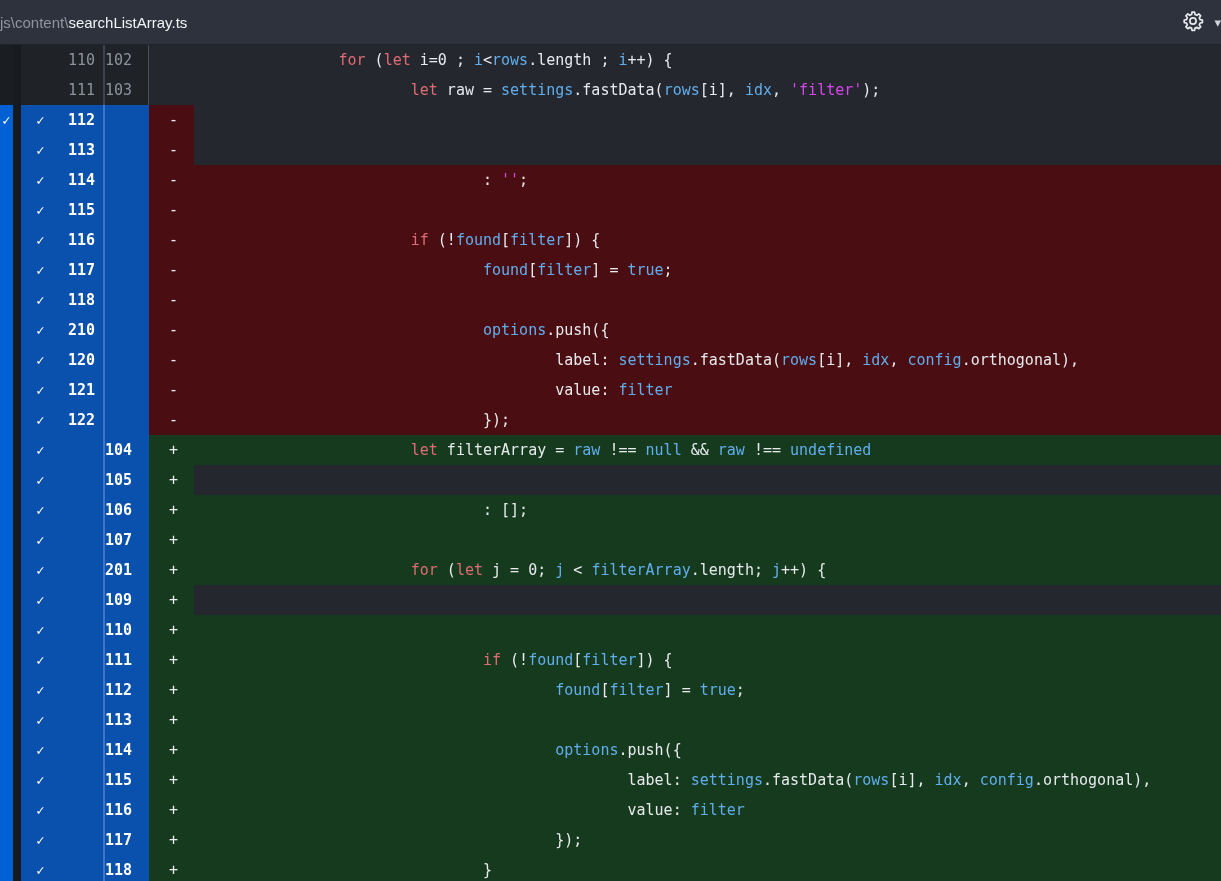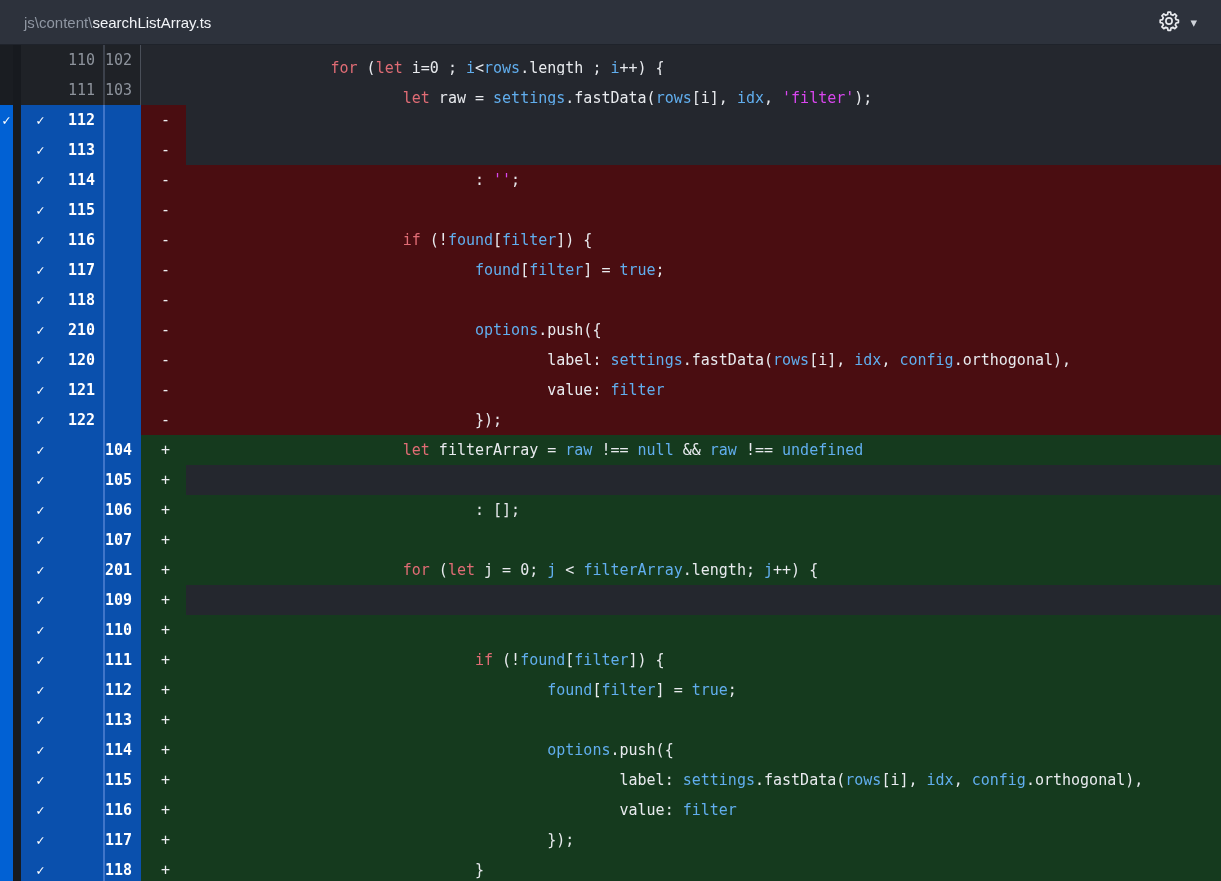--- a/index.html
+++ b/index.html
@@ -2,47 +2,47 @@
 <html><head>
 <meta charset="utf-8">
 <style>
   * { margin:0; padding:0; box-sizing:border-box; }
   html,body { width:1221px; height:881px; overflow:hidden; background:#24272e; }
   body { font-family:"DejaVu Sans Mono", monospace; }
 
   
   .header {
     height:45px; background:#2d323c; border-bottom:1px solid #1f232b;
-    display:flex; align-items:center; padding:0 24px;
+    display:flex; align-items:center; padding:0 0;
     font-family:"Liberation Sans", sans-serif; font-size:15px;
   }
   .path-prefix { color:#8f96a2; }
   .file-name   { color:#f2f4f8; }
   .header-right { margin-left:auto; display:flex; align-items:center; gap:7px; }
   .gear-btn { background:none; border:none; cursor:pointer; display:flex; align-items:center; padding:2px; }
   .caret { color:#cfd3da; font-size:13px; cursor:pointer; font-family:"DejaVu Sans", sans-serif; }
 
   
   .rows { width:1221px; }
   .row { display:flex; height:30px; line-height:30px; font-size:15px; }
   .strip   { width:13px; flex:none; position:relative; }
   .gap     { width:8px;  flex:none; background:#171a1f; }
   .col-check { width:39px; flex:none; text-align:center; font-size:14px; font-weight:bold; color:#ffffff; cursor:pointer; }
   .col-old { width:43px; flex:none; text-align:right; padding-right:8px; }
   .vdiv    { width:2px;  flex:none; }
-  .col-new { width:36px; flex:none; text-align:left; padding-right:9px; }
+  .col-new { width:44px; flex:none; text-align:left; padding-right:9px; }
   .col-marker { width:45px; flex:none; padding-left:20px; color:#eceef1; }
   .code { flex:1; white-space:pre; overflow:hidden; }
 
   
   .context .strip { background:#1a1d22; }
   .context .col-check, .context .col-old, .context .col-new { background:#1f2227; color:#8d939c; }
   .context .vdiv { background:#3c414b; }
   .context .col-new { border-right:1px solid #4a4f59; }
-  .context .col-marker, .context .code { background:#24272e;margin-top:8px; }
+  .context .col-marker, .context .code { background:#24272e; }
 
   
   .removed .strip, .added .strip { background:#0161d4; }
   .removed .col-check, .removed .col-old, .removed .col-new,
   .added .col-check,  .added .col-old,  .added .col-new {
     background:#0a50ad; color:#ffffff; font-weight:600;
   }
   .removed .vdiv, .added .vdiv { background:#3f75c9; }
 
   .removed .col-marker, .removed .code { background:#4a0d11; }

